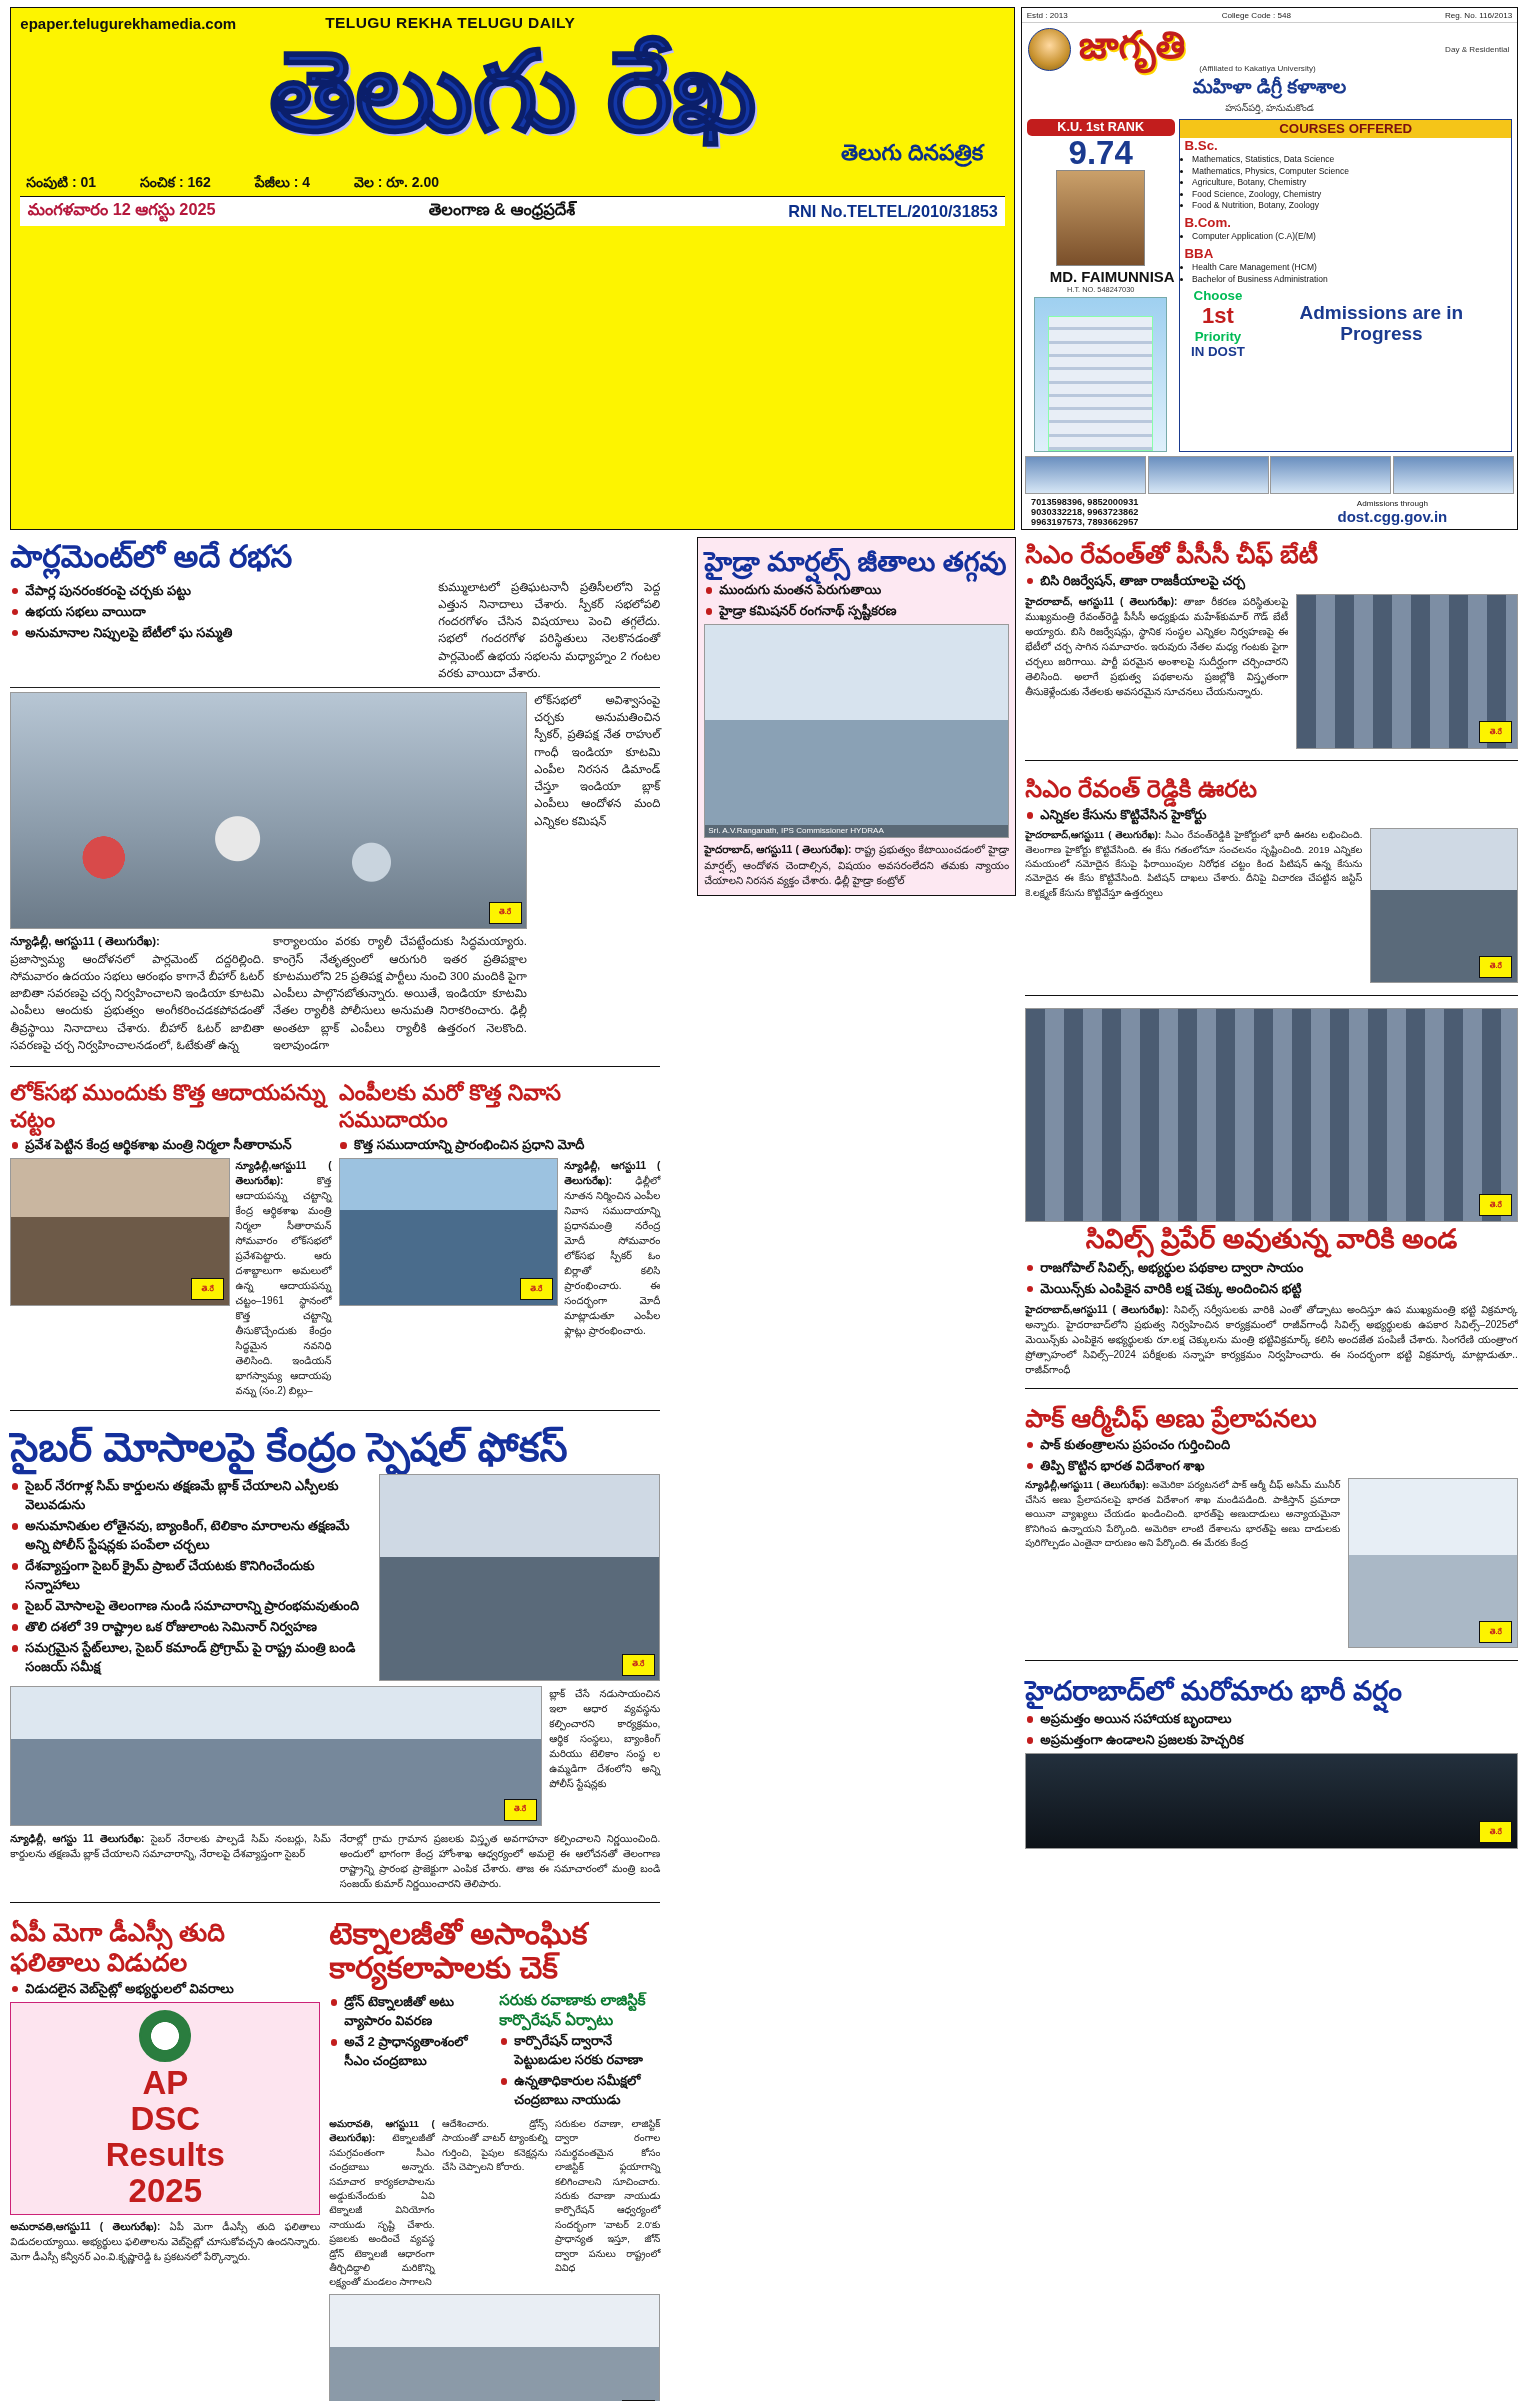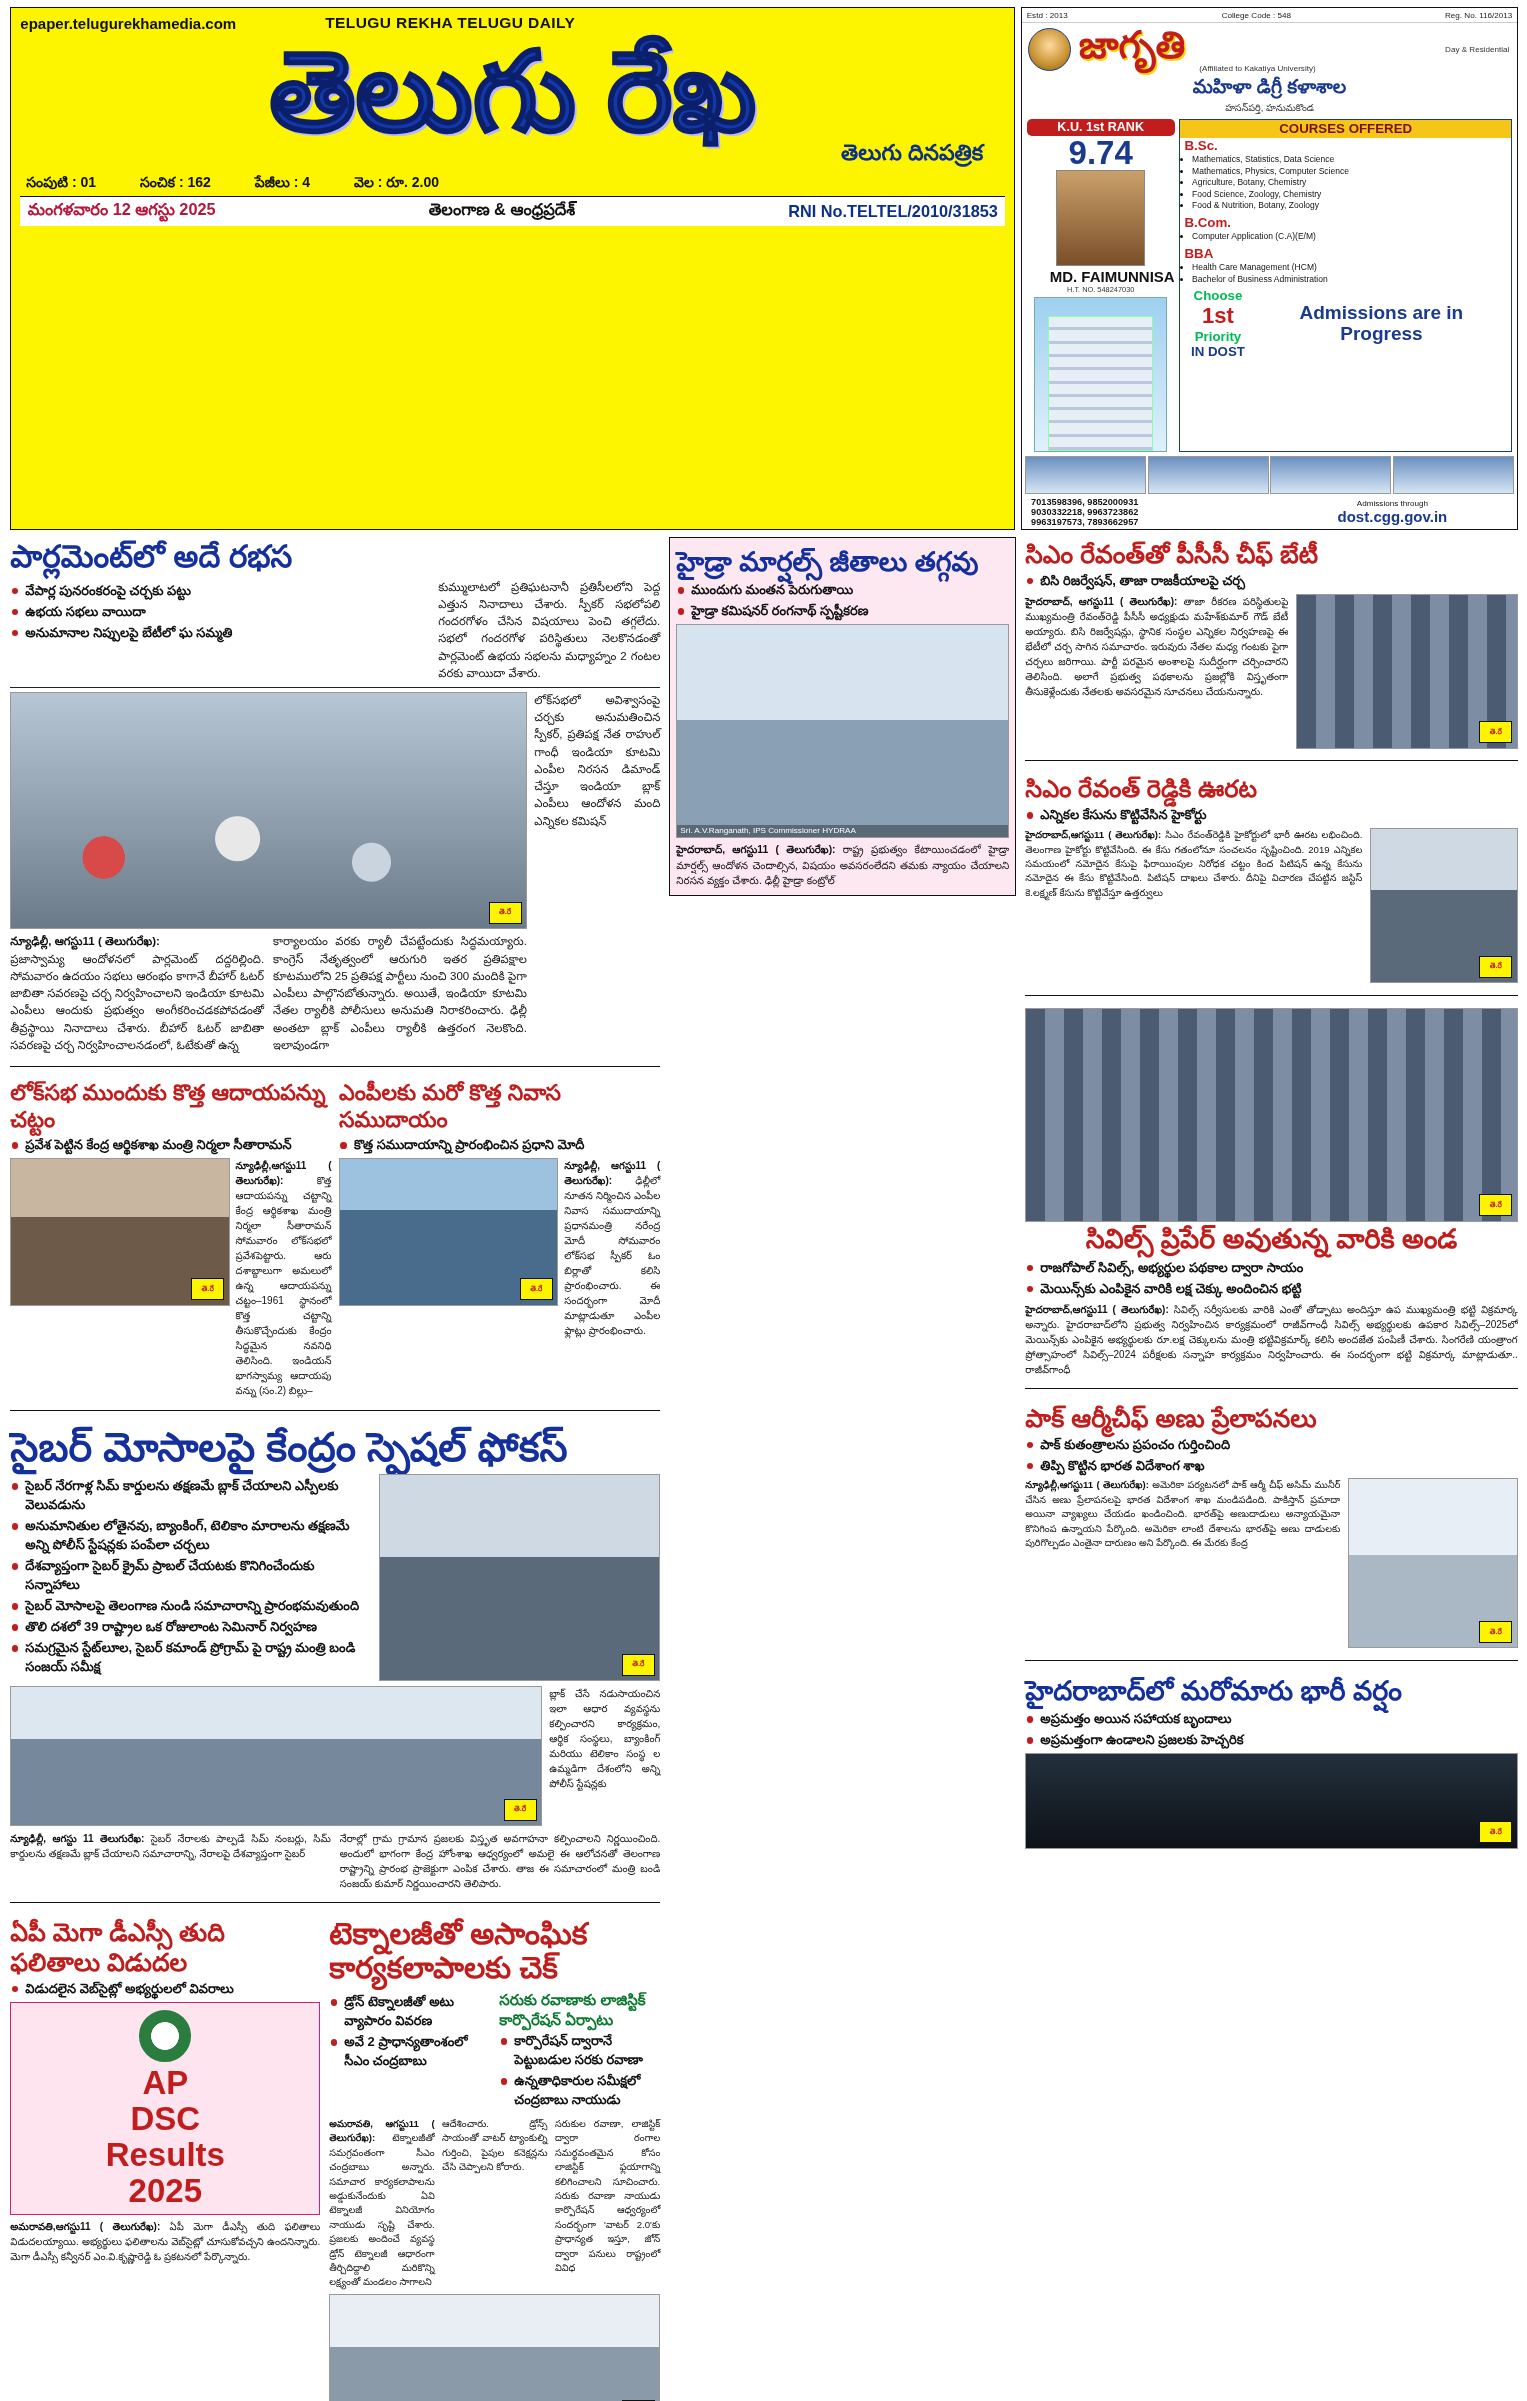--- a/index.html
+++ b/index.html
@@ -209,21 +209,21 @@
   .ph-flag { background: linear-gradient(#e7eef5 0 45%, #aab8c6 45% 100%); }
   .ph-rain { background: linear-gradient(#23303d, #0d1218); }
   .ph-present { background: linear-gradient(#e9eef4 0 40%, #8b9aa8 40% 100%); }
 
   .logo-badge {
     position:absolute; right:4.4px; bottom:4.4px; width: 33px; height: 22px;
     background:#fdf400; border:0.7px solid #111; font-size:7.4px; color:#c21d1d;
     font-weight:bold; display:flex; align-items:center; justify-content:center;
   }
   .box-thin { border: 0.7px solid #111; padding: 6px; background:#fff; }
-  .pink { background: #fde8f2; }
+  .pink { background: #fde8f2; margin-left: 28px; }
 
   .two-col { display: grid; grid-template-columns: 1fr 1fr; gap: 7.4px; }
 
   .dsc-poster {
     background: #fde4ef; border:0.7px solid #c27; padding: 4px; text-align:center;
   }
   .dsc-title { font-size: 33px; color:#c21d1d; font-weight:bold; line-height:1.1; }
   .dsc-seal {
     width:52px;height:52px;border-radius:50%;
     background: radial-gradient(circle,#fff 40%, #2a7d3f 42%, #2a7d3f 100%);

